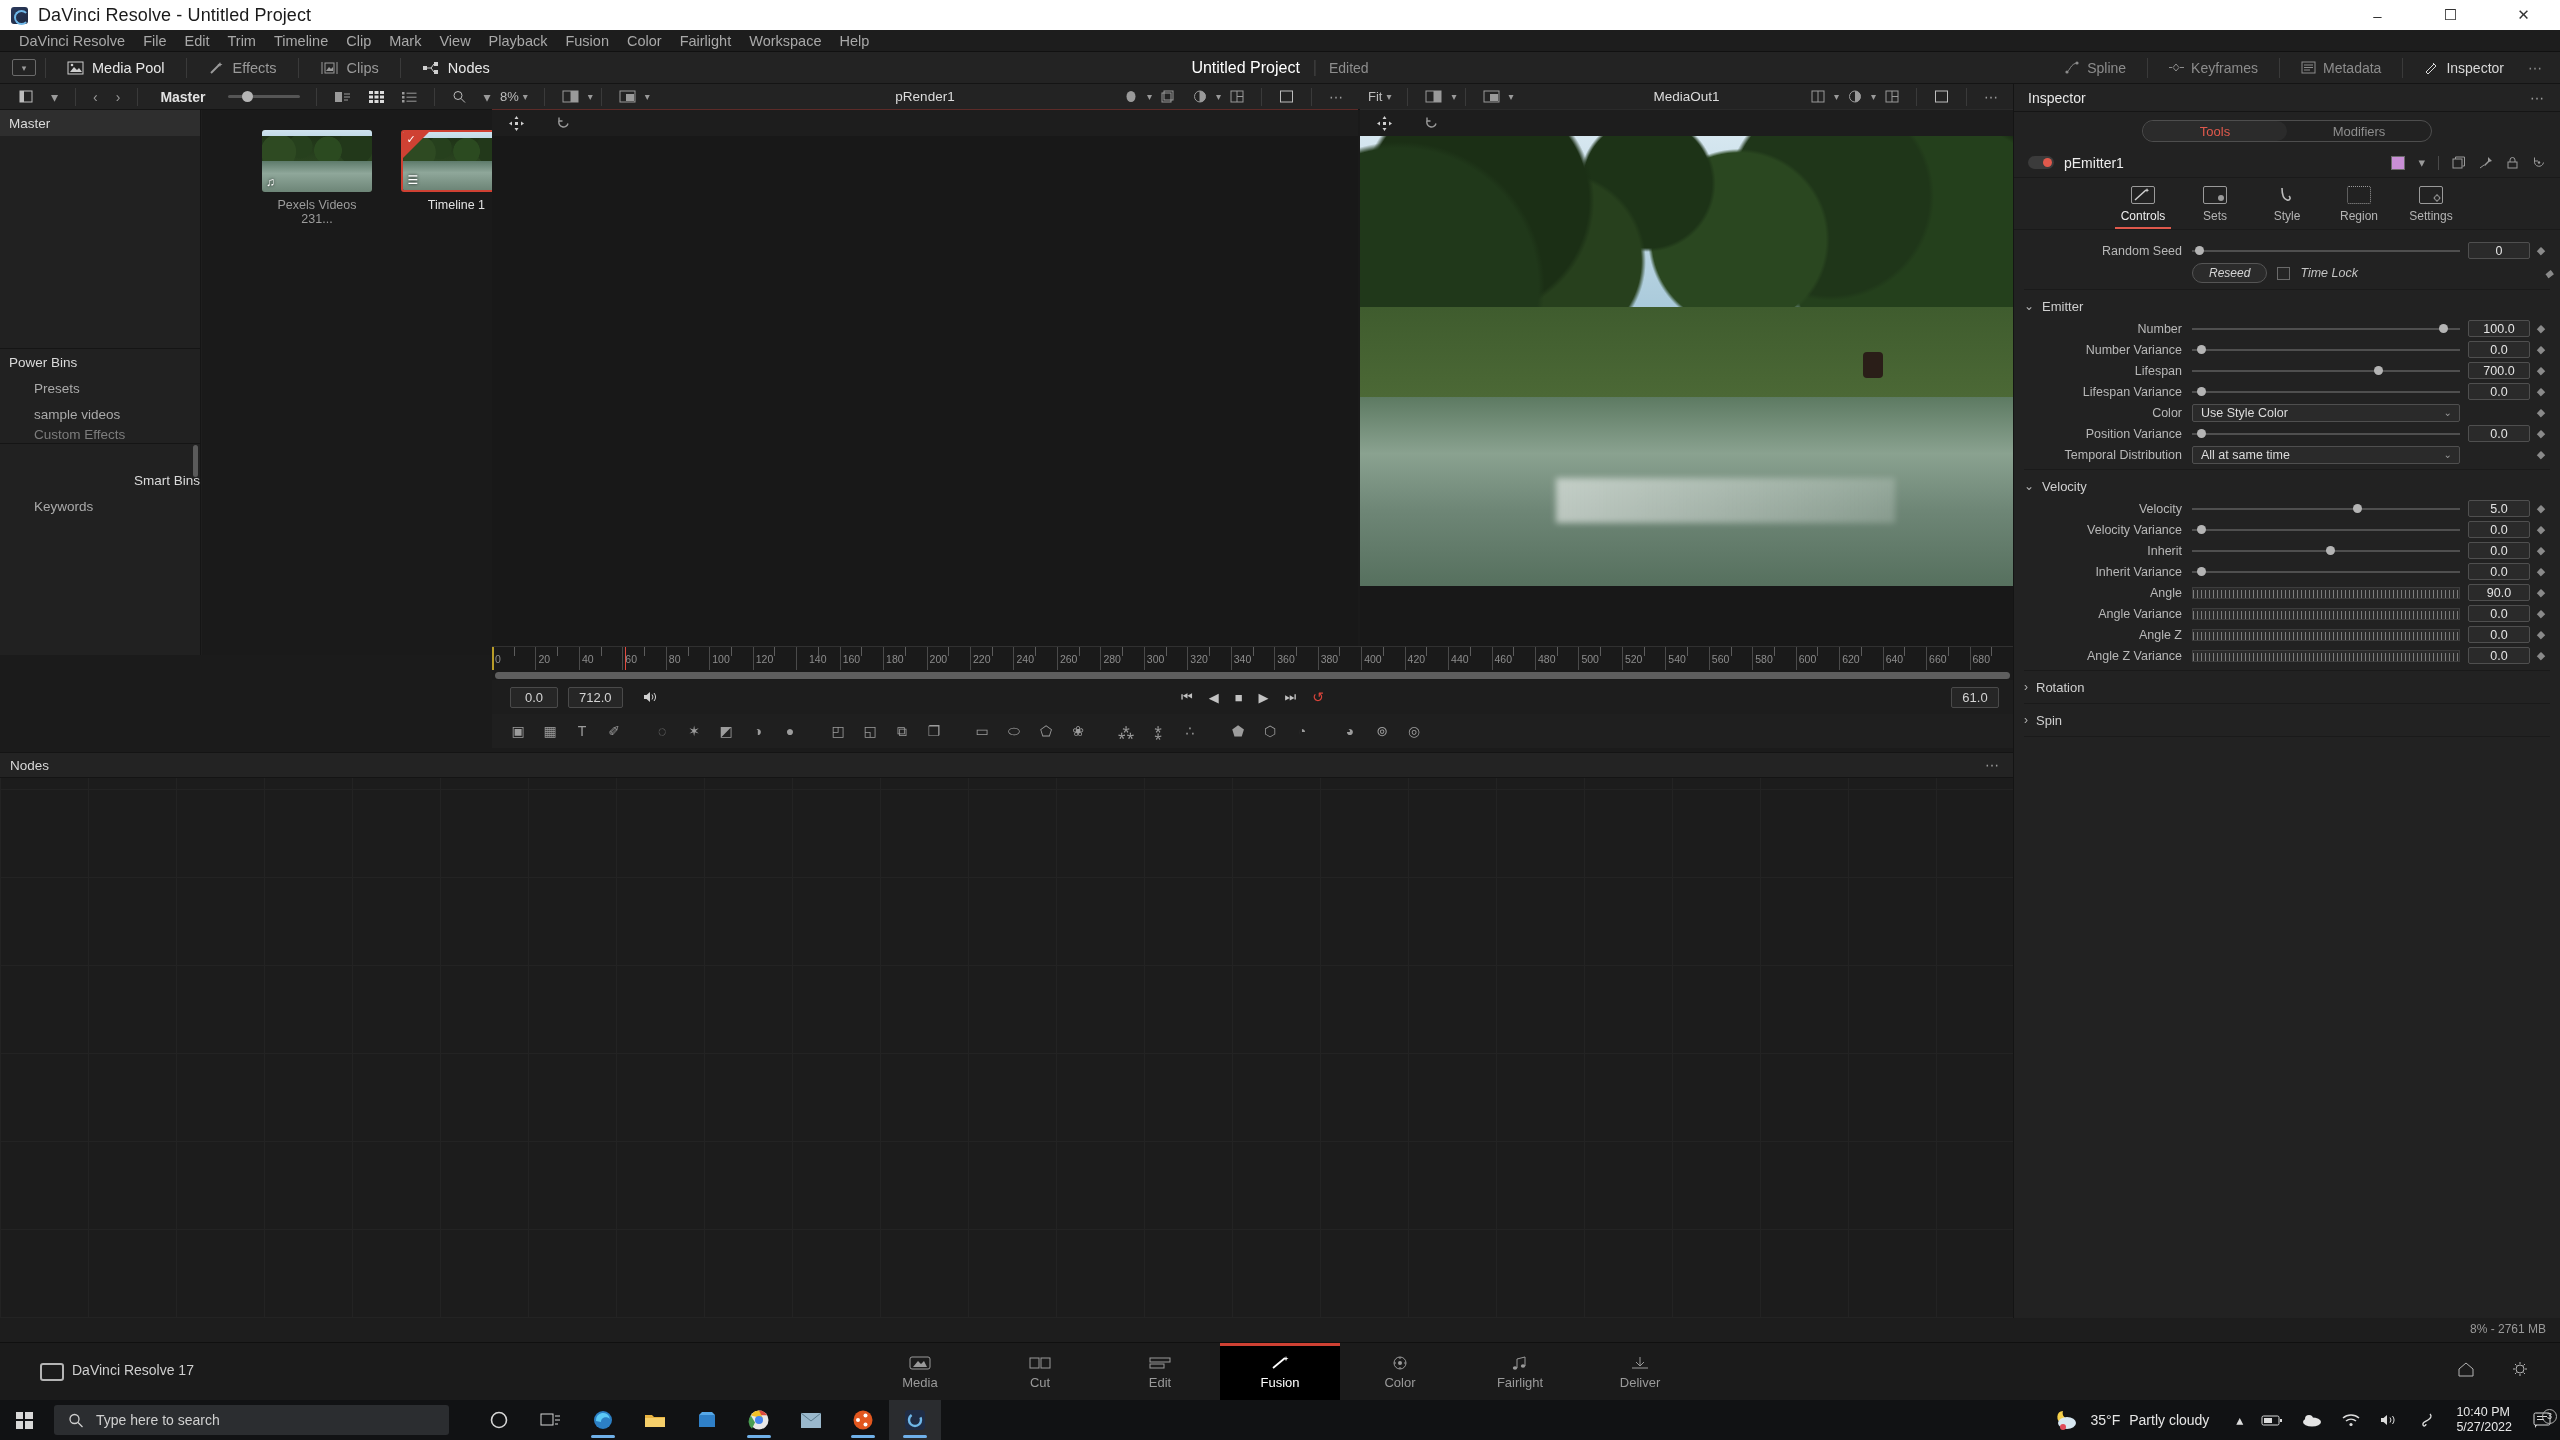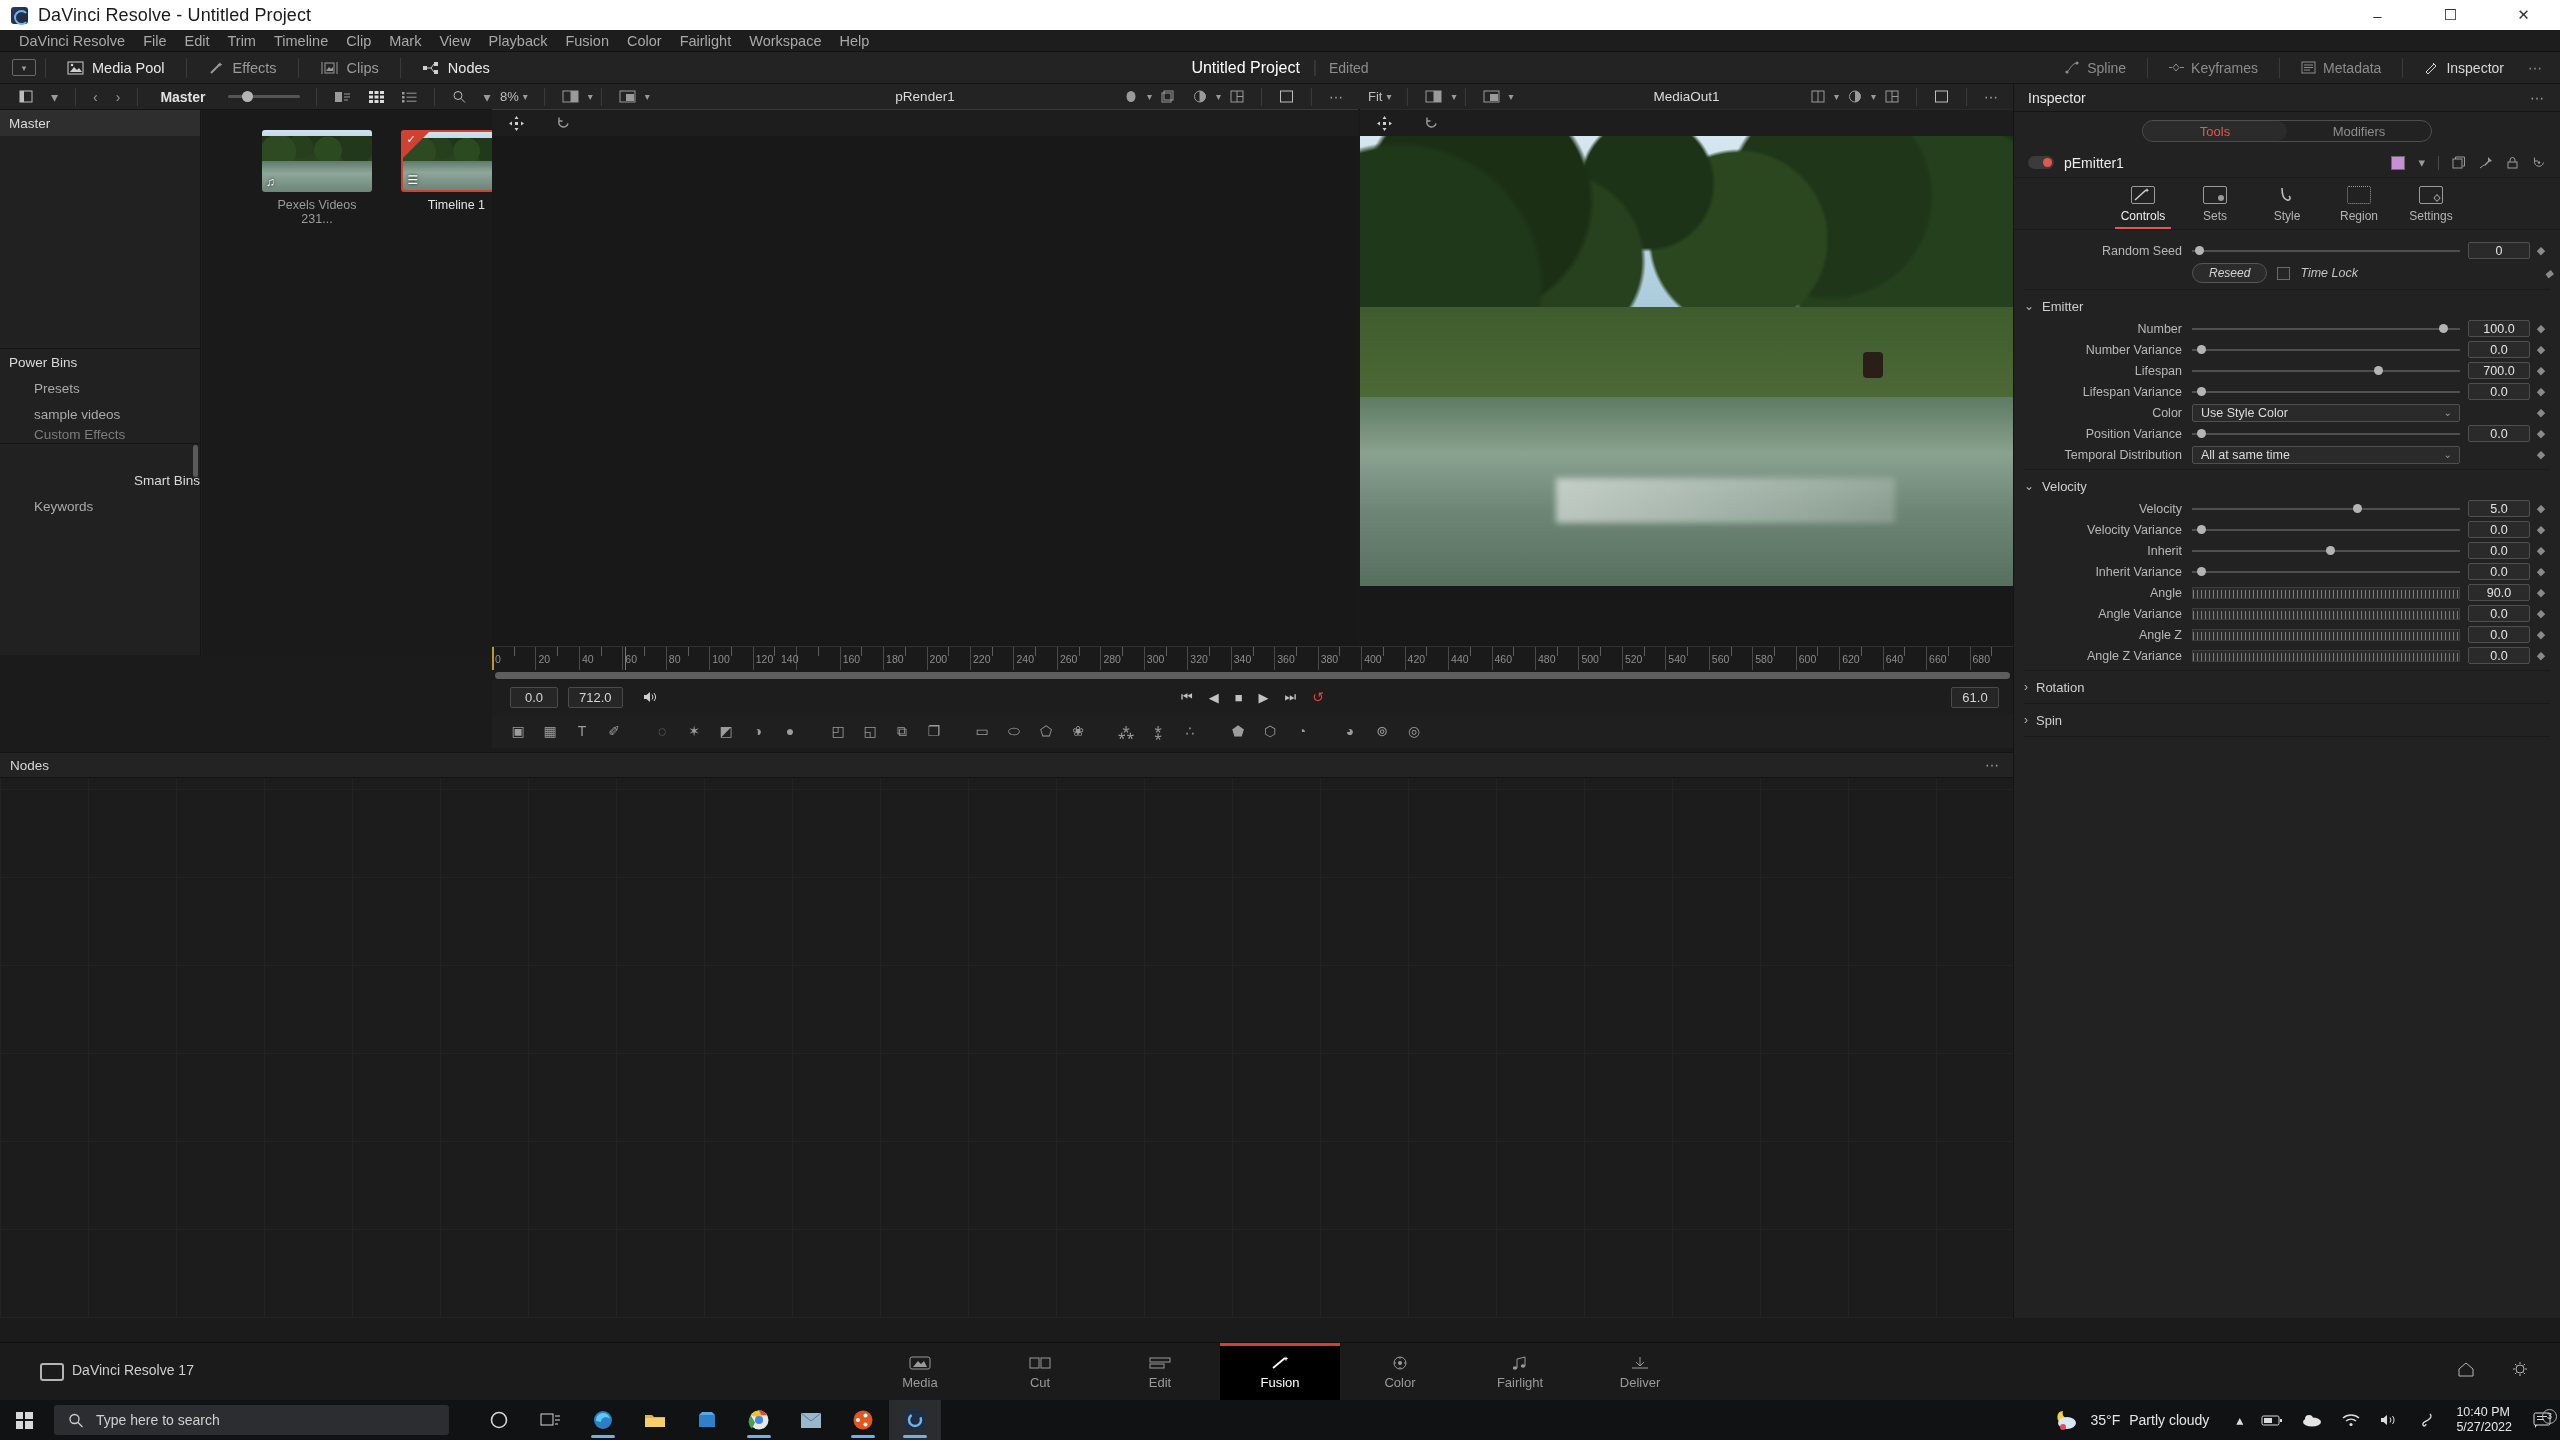--- a/index.html
+++ b/index.html
@@ -830,21 +830,21 @@
         <div class="tick big" style="left: 173.829px;"></div>
         <div class="tlabel" style="left: 176.829px;">80</div>
         <div class="tick" style="left: 195.557px;"></div>
         <div class="tick big" style="left: 217.286px;"></div>
         <div class="tlabel" style="left: 220.286px;">100</div>
         <div class="tick" style="left: 239.014px;"></div>
         <div class="tick big" style="left: 260.743px;"></div>
         <div class="tlabel" style="left: 263.743px;">120</div>
         <div class="tick" style="left: 282.471px;"></div>
         <div class="tick big" style="left: 304.2px;"></div>
-        <div class="tlabel" style="left: 289px;">140</div>
+        <div class="tlabel" style="left: 317px;">140</div>
         <div class="tick" style="left: 325.929px;"></div>
         <div class="tick big" style="left: 347.657px;"></div>
         <div class="tlabel" style="left: 350.657px;">160</div>
         <div class="tick" style="left: 369.386px;"></div>
         <div class="tick big" style="left: 391.114px;"></div>
         <div class="tlabel" style="left: 394.114px;">180</div>
         <div class="tick" style="left: 412.843px;"></div>
         <div class="tick big" style="left: 434.571px;"></div>
         <div class="tlabel" style="left: 437.571px;">200</div>
         <div class="tick" style="left: 456.3px;"></div>
@@ -1272,20 +1272,23 @@
         </div>
         <div class="sechr"></div>
         <div class="sectitle">
           <span style="font-size: 12px; color: rgb(176, 176, 176);">›</span>
           <span>Spin</span>
         </div>
         <div class="sechr"></div>
       </div>
   </div>
 
+  <div class="statusbar">
+    <div class="mem">8% - 2761 MB</div>
+  </div>
 
   <div class="pagebar">
     <div class="pb-left">
       <div class="pb-logo"></div>
       <div class="pb-name">DaVinci Resolve 17</div>
     </div>
     <div class="pages">
       <div class="page">
         <div class="pi">
           <svg class="svgicon" width="22" height="16" viewBox="0 0 22 16">

